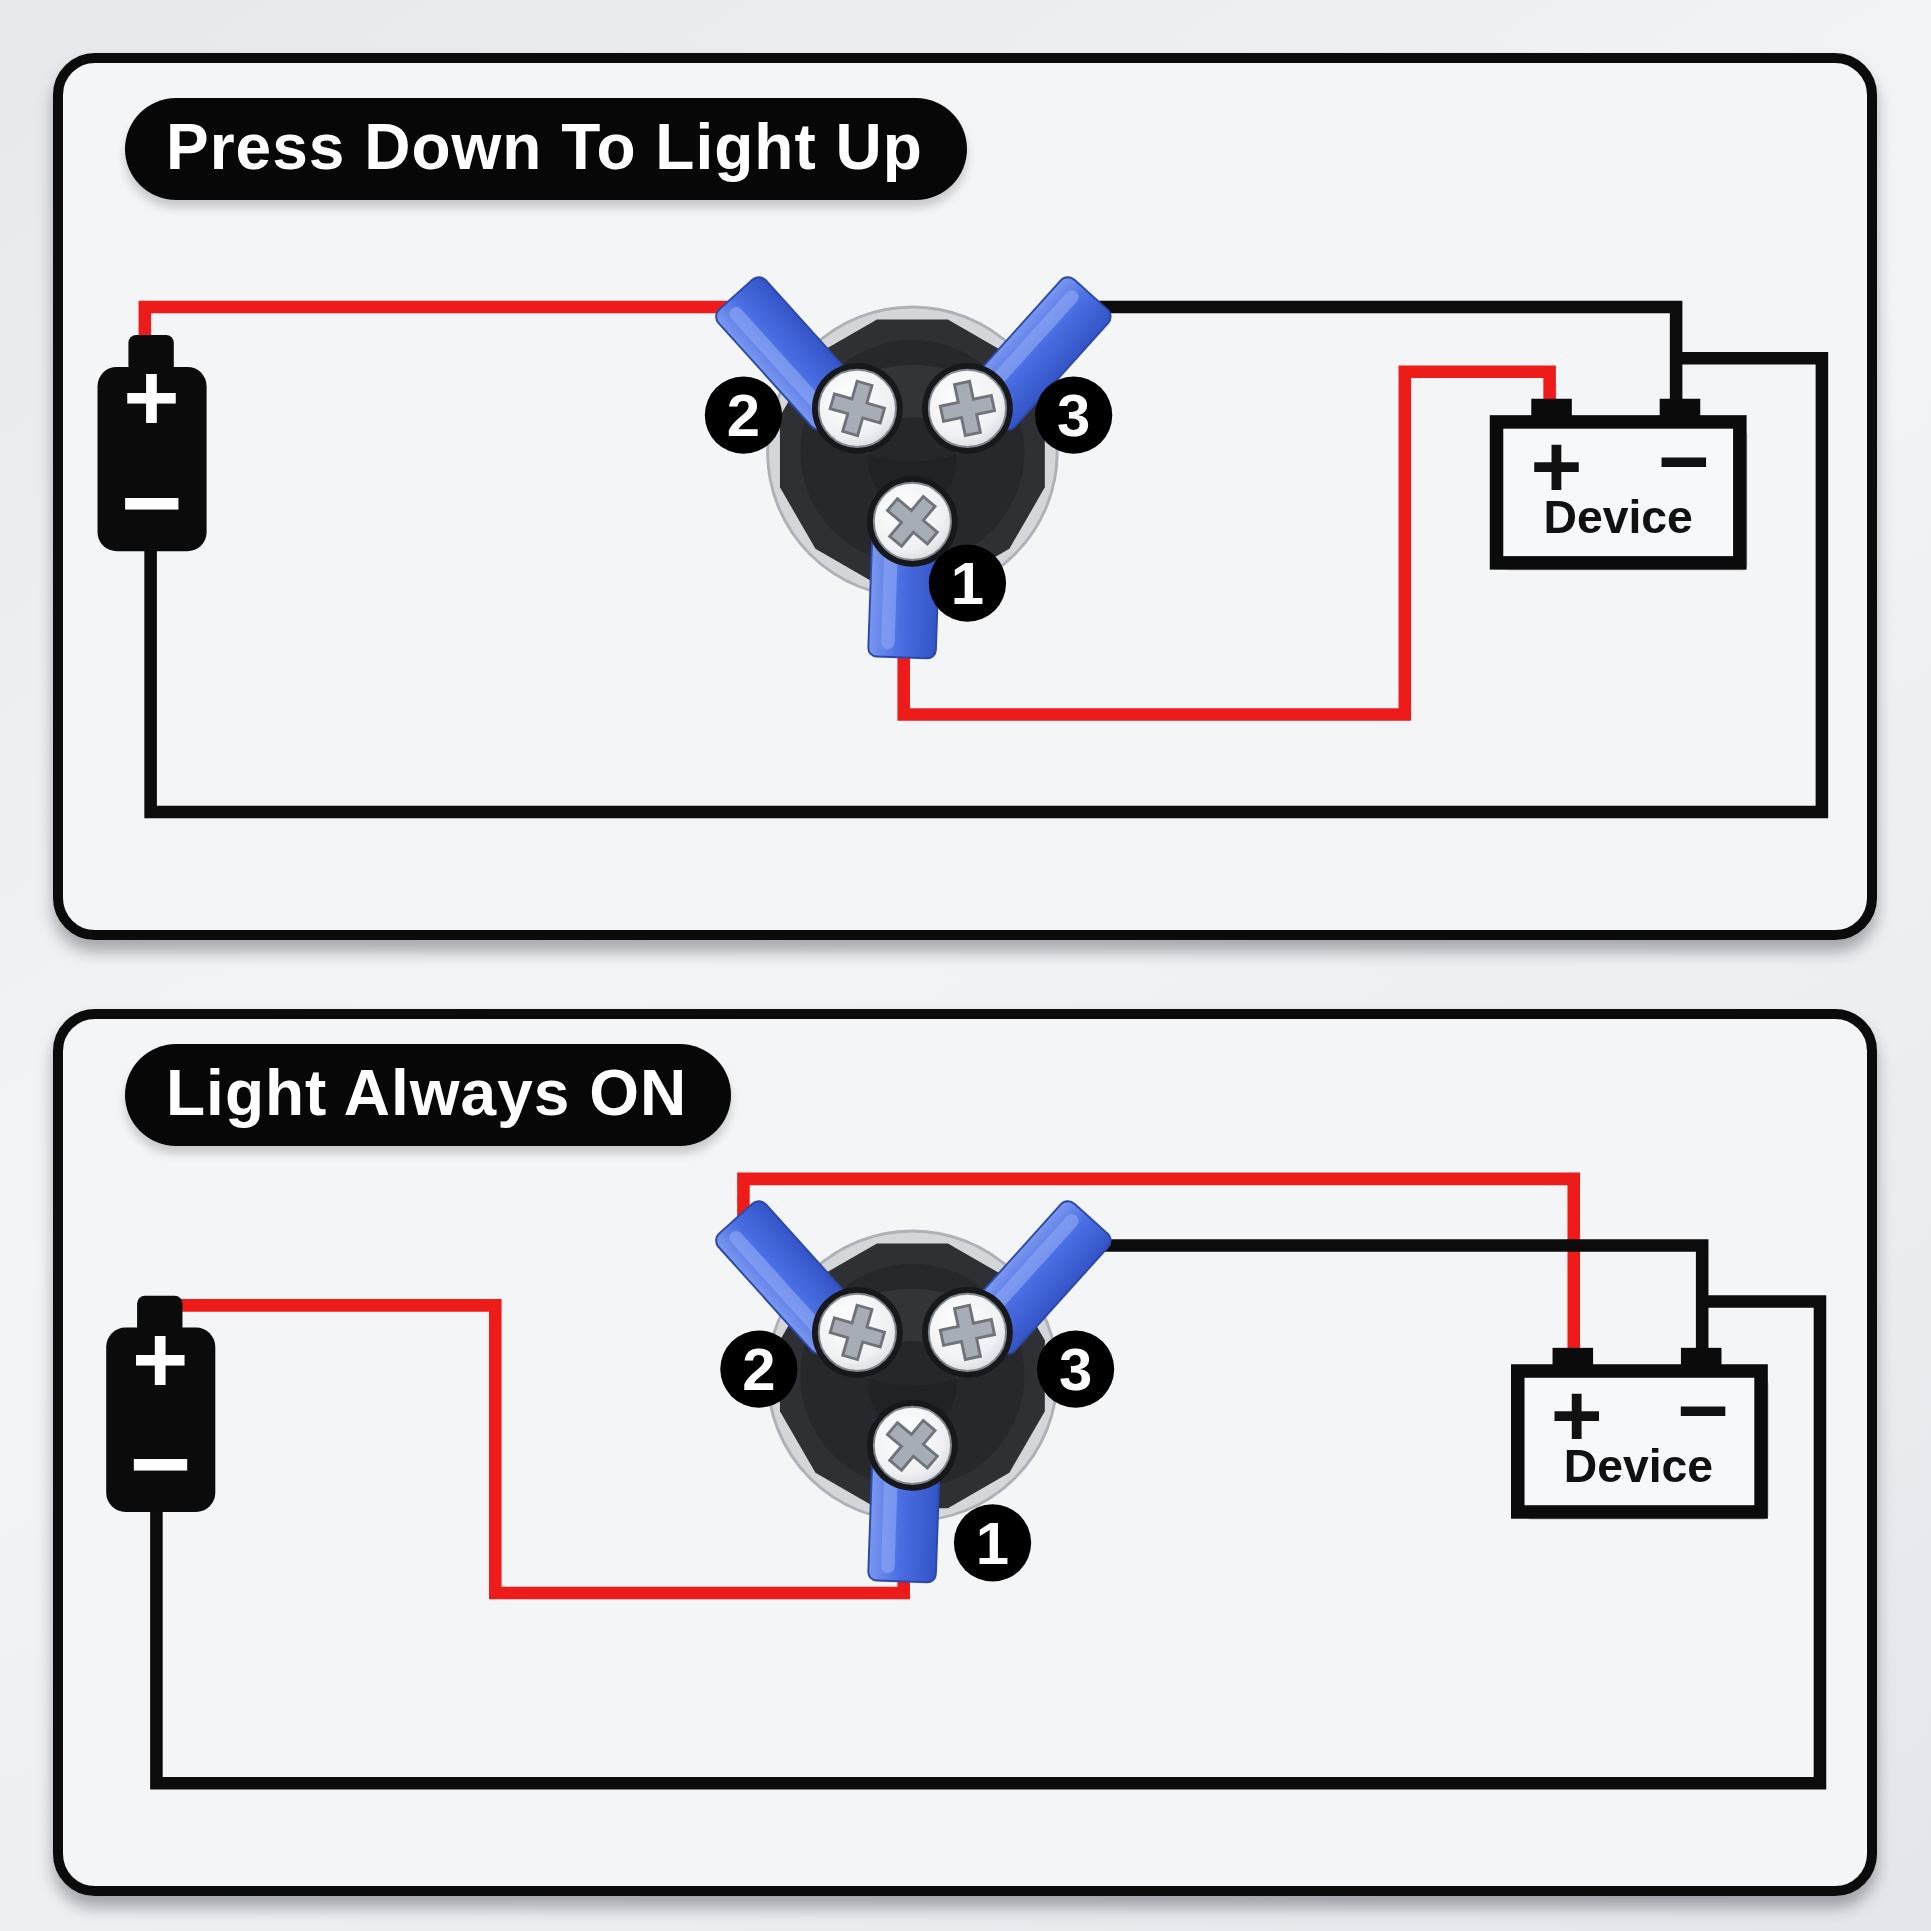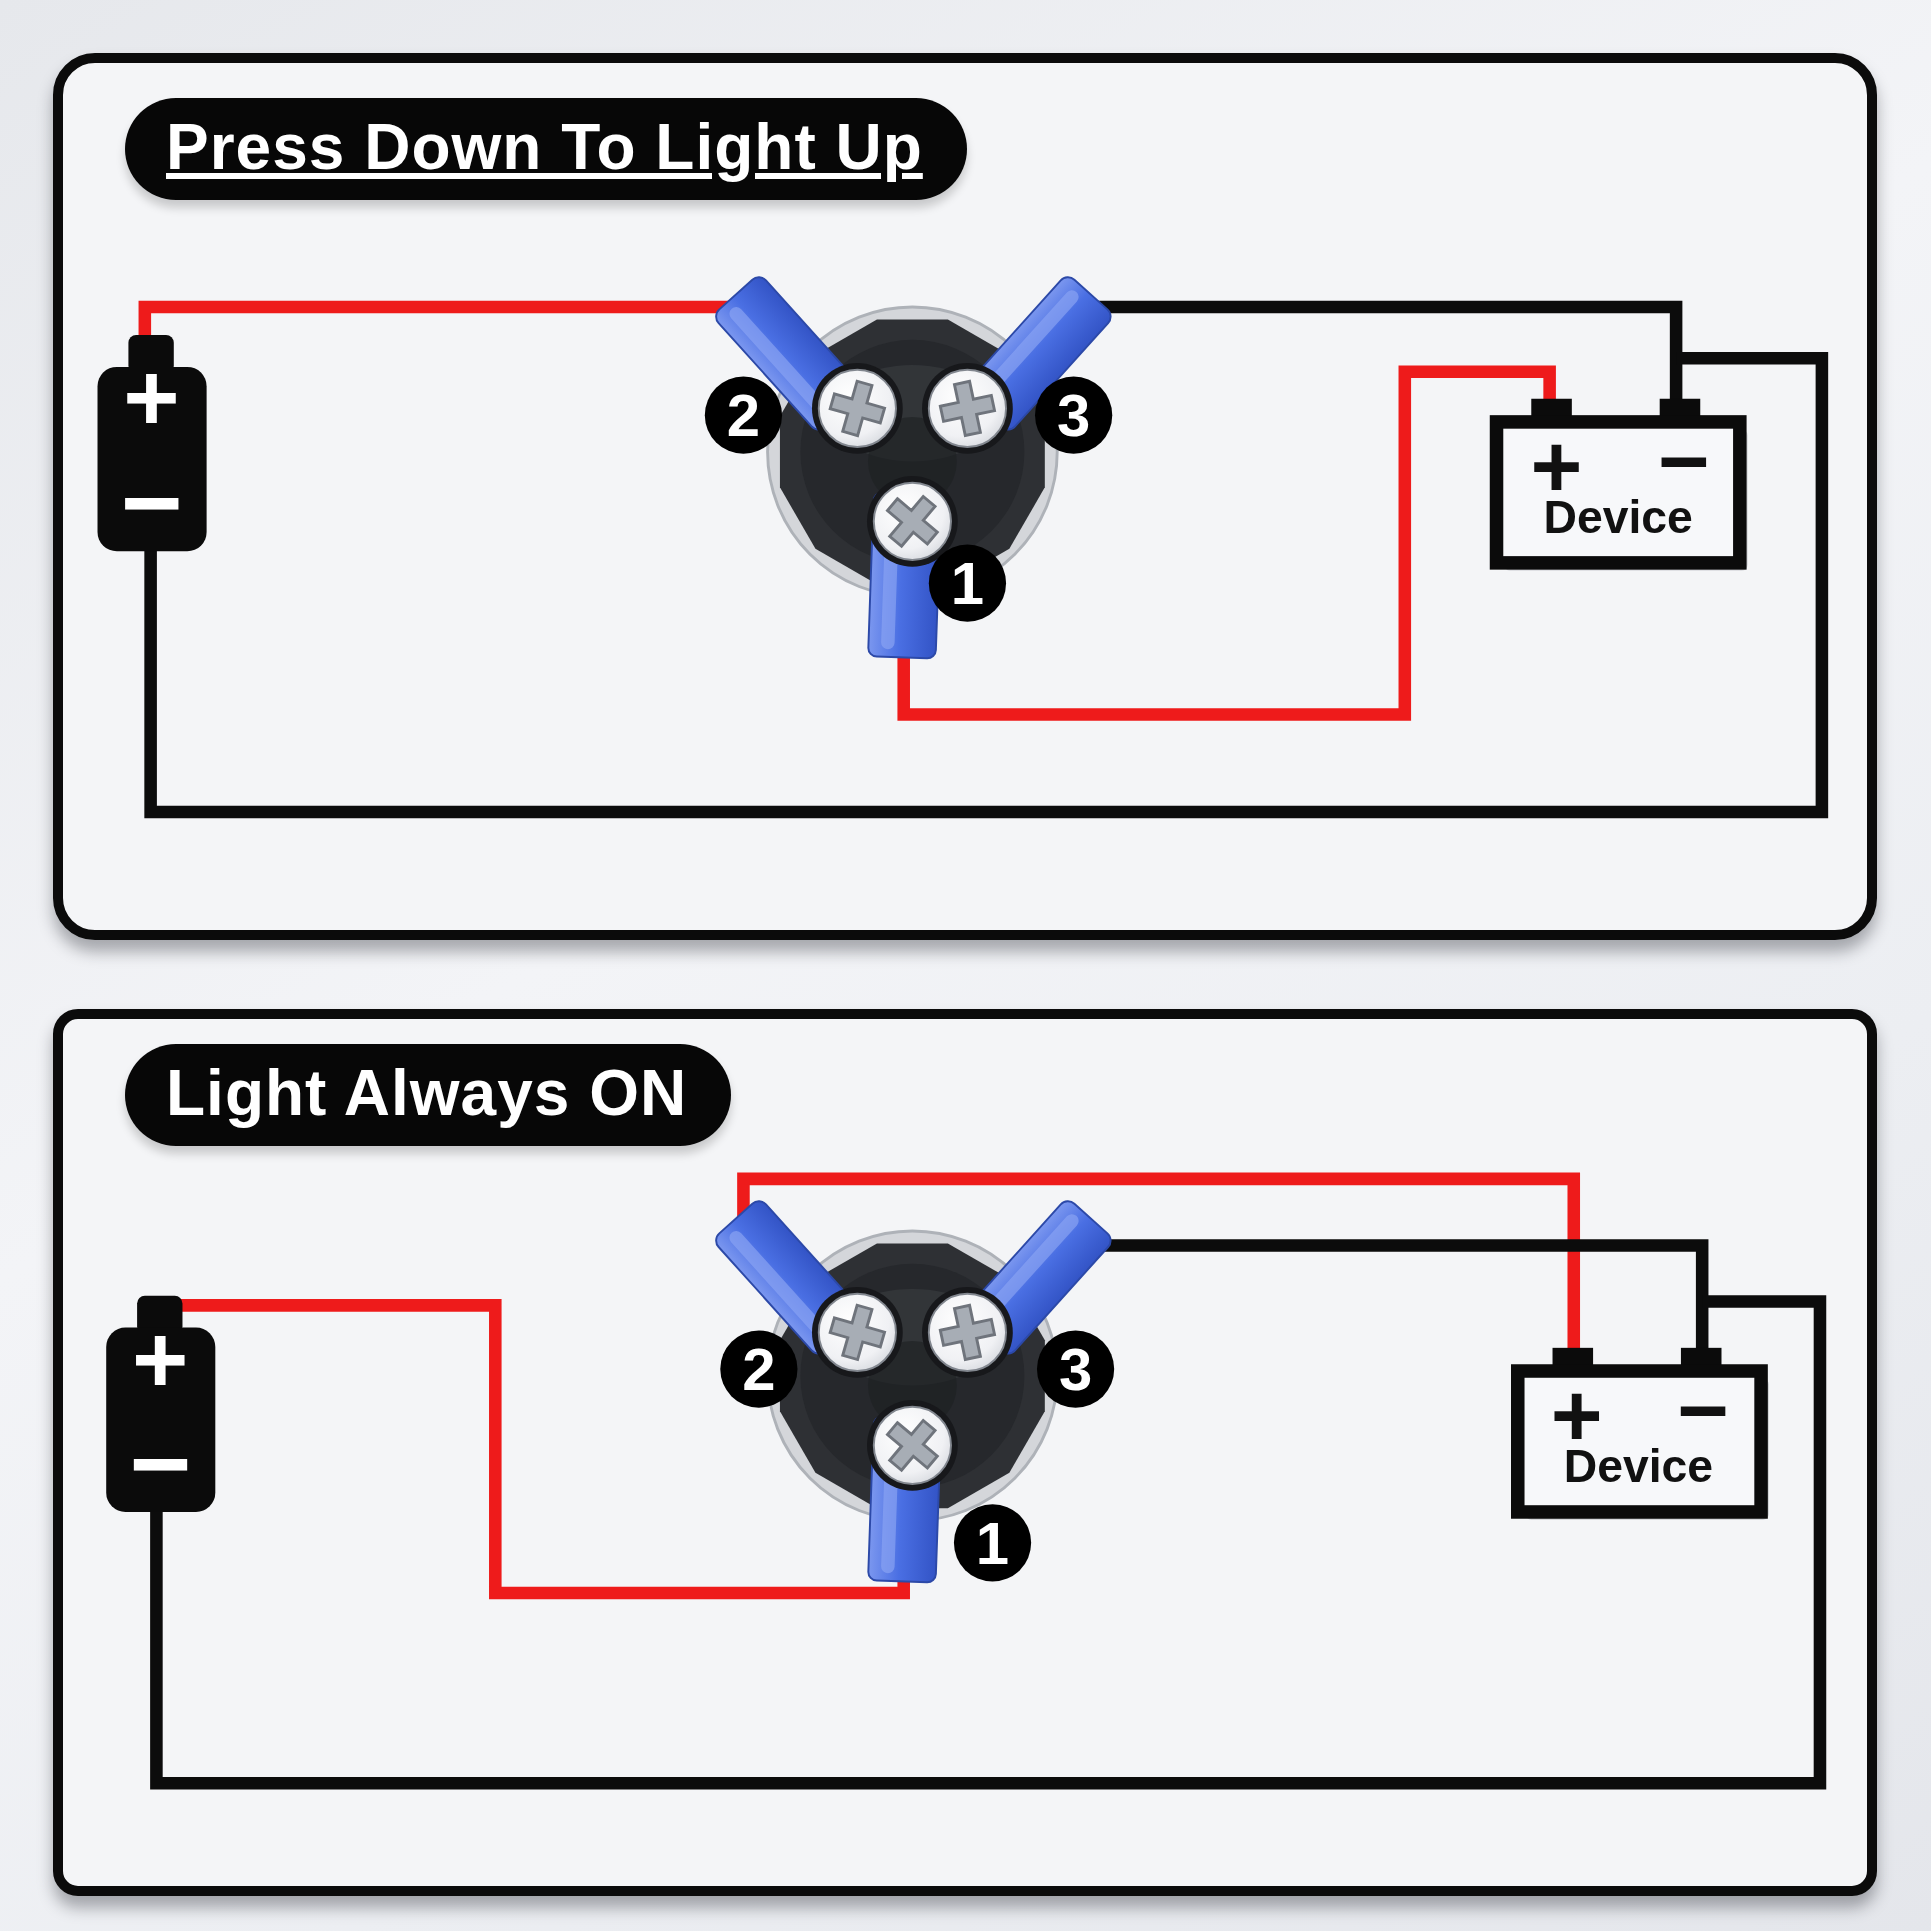--- a/index.html
+++ b/index.html
@@ -7,28 +7,28 @@
     width:1931px;height:1931px;position:relative;overflow:hidden;
     background:linear-gradient(150deg,#e6e8ec 0%,#f3f4f7 42%,#eceef2 70%,#e4e6eb 100%);
     font-family:"Liberation Sans","DejaVu Sans",sans-serif;
   }
   .panel{
     position:absolute;left:53px;width:1804px;height:867px;
     background:#f4f5f7;border:10.6px solid #0b0b0b;border-radius:42px;
     box-shadow:0 11.6px 15.4px rgba(30,32,40,.35);
   }
   #panel1{top:53px;}
-  #panel2{top:1009px;border-radius:25px;}
+  #panel2{top:1009px;}
   .pill{
     position:absolute;display:inline-block;background:#070707;color:#ffffff;
     font-weight:bold;font-size:64px;line-height:64px;letter-spacing:1px;
     padding:17.4px 44px 21px 41px;border-radius:52px;white-space:nowrap;
     box-shadow:0 7.7px 9.7px rgba(0,0,0,.18);
   }
-  #pill1{left:62px;top:35px;text-decoration:underline;}
+  #pill1{left:62px;top:35px;}
   #pill2{left:62px;top:25px;}
   svg.layer{position:absolute;left:0;top:0;}
   .wire-red{fill:none;stroke:#ee1b1b;stroke-width:13;}
   .wire-black{fill:none;stroke:#0c0c0c;stroke-width:13;}
   .badge-circle{fill:#000000;}
   .badge-num{fill:#ffffff;font-weight:bold;font-size:62px;text-anchor:middle;}
   .bat-sym{fill:#ffffff;font-weight:bold;text-anchor:middle;}
   .dev-sym{fill:#111111;font-weight:bold;text-anchor:middle;}
   .dev-label{fill:#111111;font-weight:bold;font-size:48px;text-anchor:middle;}
 </style>

